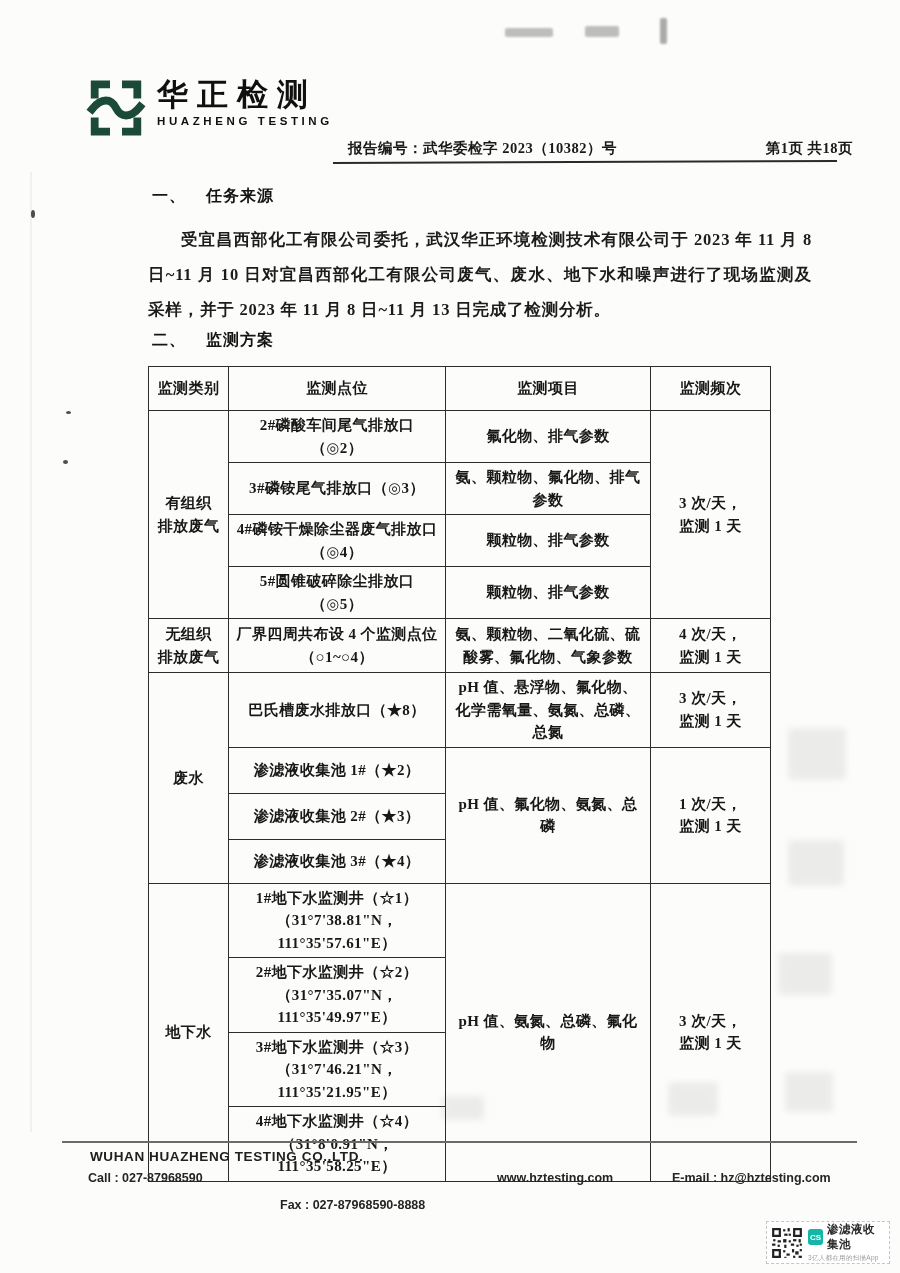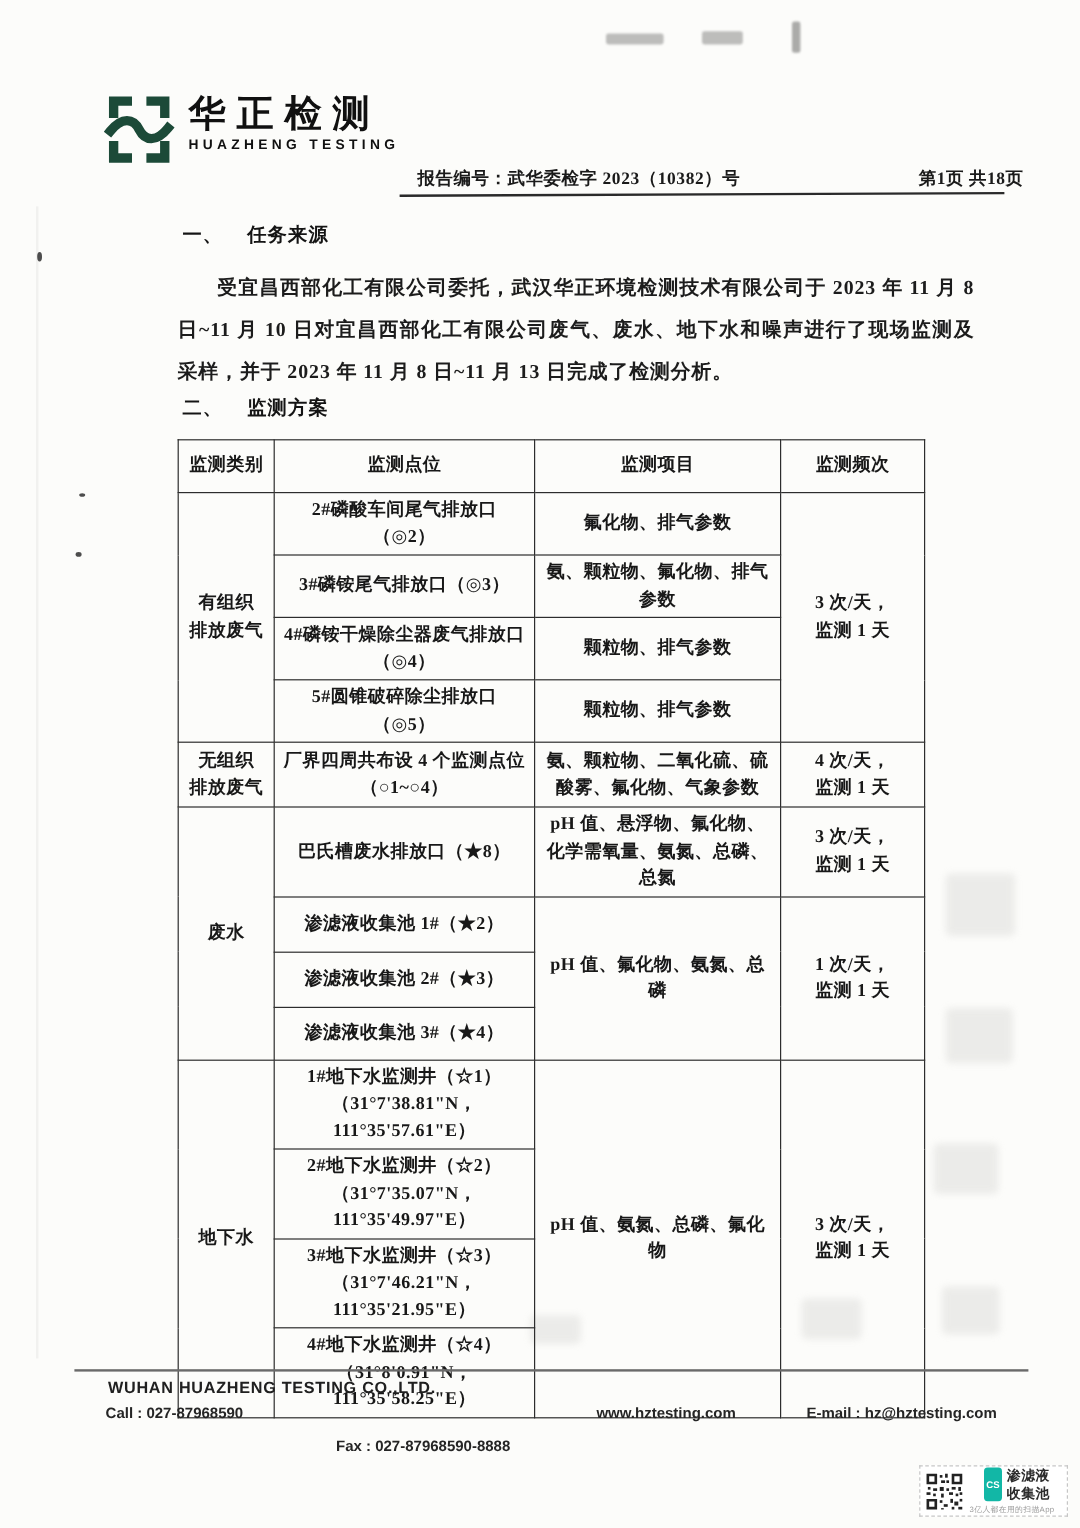--- a/index.html
+++ b/index.html
@@ -47,22 +47,22 @@
   .f-call{left:88px;} .f-fax{left:280px;top:3px;margin-top:24px;} .f-web{left:497px;} .f-mail{left:672px;}
   
   .cam-badge{
     position:absolute;left:766px;top:1221px;width:124px;height:43px;
     border:1px dashed #c6c6c6;background:#fff;display:flex;align-items:center;padding:2px 4px;box-sizing:border-box;
   }
   .qr{width:32px;height:32px;flex:0 0 auto;}
   .cam-right{margin-left:5px;display:flex;flex-direction:column;justify-content:center;}
   .cam-name-row{display:flex;align-items:center;}
   .cs-chip{
-    width:15px;height:28px;border-radius:3px;color:#fff;display:flex;align-items:center;justify-content:center;
-    font-family:"Liberation Sans","DejaVu Sans",sans-serif;font-size:8px;font-weight:800;flex:0 0 auto;margin-left:12px;
+    width:15px;height:16px;border-radius:3px;color:#fff;display:flex;align-items:center;justify-content:center;
+    font-family:"Liberation Sans","DejaVu Sans",sans-serif;font-size:8px;font-weight:800;flex:0 0 auto;
   }
   .cam-name{font-family:"Liberation Sans","DejaVu Sans",sans-serif;font-size:11.5px;font-weight:800;color:#2c2c2c;margin-left:4px;letter-spacing:.5px;}
   .cam-tag{font-family:"Liberation Sans","DejaVu Sans",sans-serif;font-size:6.5px;color:#9a9a9a;margin-top:2px;letter-spacing:.3px;}
 </style>
 </head>
 <body>
 
 <div class="page">
 
   <div class="top-smudge" style="left:505px;top:28px;width:48px;height:9px;"></div>

